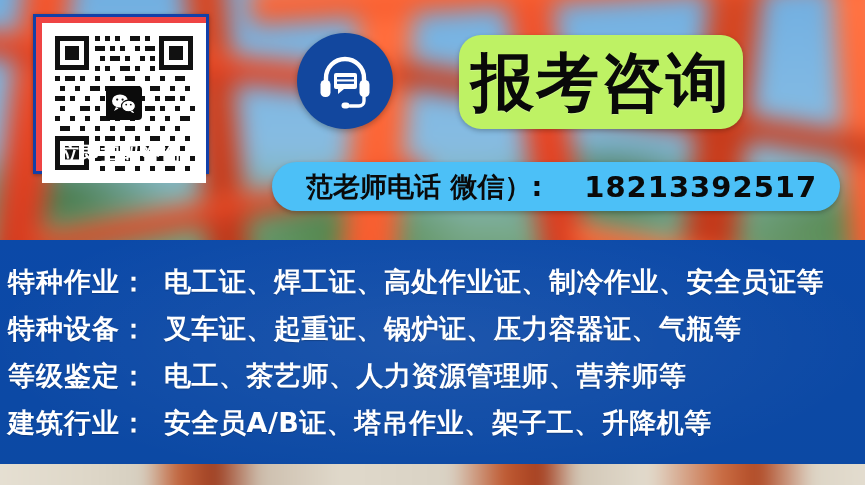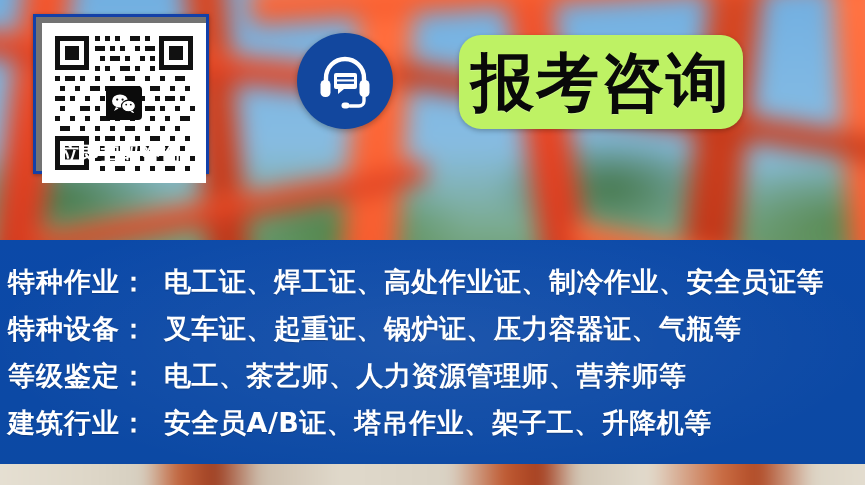--- a/index.html
+++ b/index.html
@@ -70,21 +70,21 @@
   .beam.dark { background: linear-gradient(180deg, #d4512e 0%, #ab3219 100%); }
   .beam.light { background: linear-gradient(180deg, #fb7b4d 0%, #e4562f 100%); }
 
   
   .qr-card {
     position: absolute;
     left: 33px;
     top: 14px;
     width: 176px;
     height: 160px;
-    background: #737373;
+    background: #ef4444;
     border: 3px solid #1340a8;
     box-sizing: border-box;
     box-shadow: 0 1px 4px rgba(0,0,0,.35);
   }
   .qr-inner {
     position: absolute;
     left: 6px;
     top: 6px;
     width: 164px;
     height: 160px;
@@ -427,20 +427,24 @@
       <rect x="23" y="27" width="17" height="2.4" fill="#12479e"></rect>
       <rect x="23" y="31.5" width="17" height="2.4" fill="#12479e"></rect>
       <path d="M24 39 L24 44 L30 39 Z" fill="#ffffff"></path>
     </svg>
   </div>
 
   <div class="title-pill">
     <span class="txt">报考咨询</span>
   </div>
 
+  <div class="phone-pill">
+    <span class="label">范老师电话 微信）:</span>
+    <span class="number">18213392517</span>
+  </div>
 
   <div class="info-panel">
     <div class="info-row r1">
       <span class="row-label">特种作业：</span>
       <span class="row-items">电工证、焊工证、高处作业证、制冷作业、安全员证等</span>
     </div>
     <div class="info-row r2">
       <span class="row-label">特种设备：</span>
       <span class="row-items">叉车证、起重证、锅炉证、压力容器证、气瓶等</span>
     </div>

